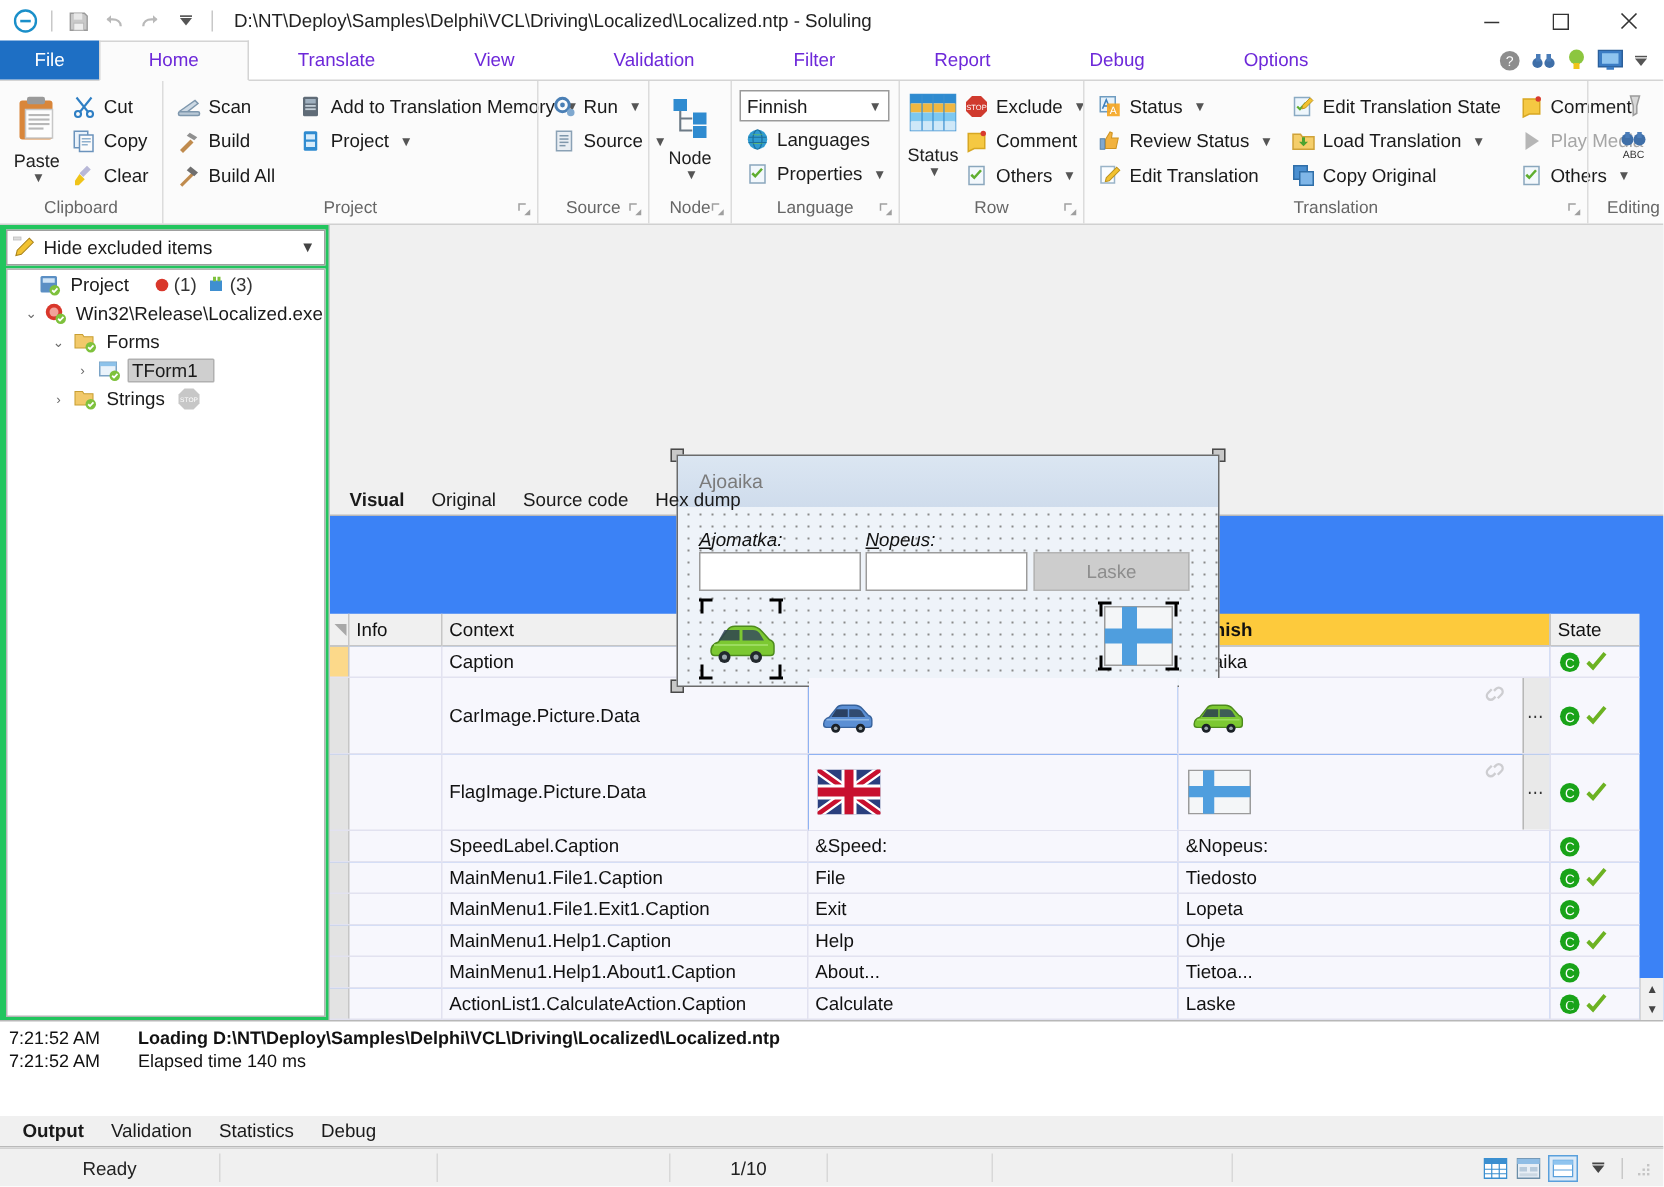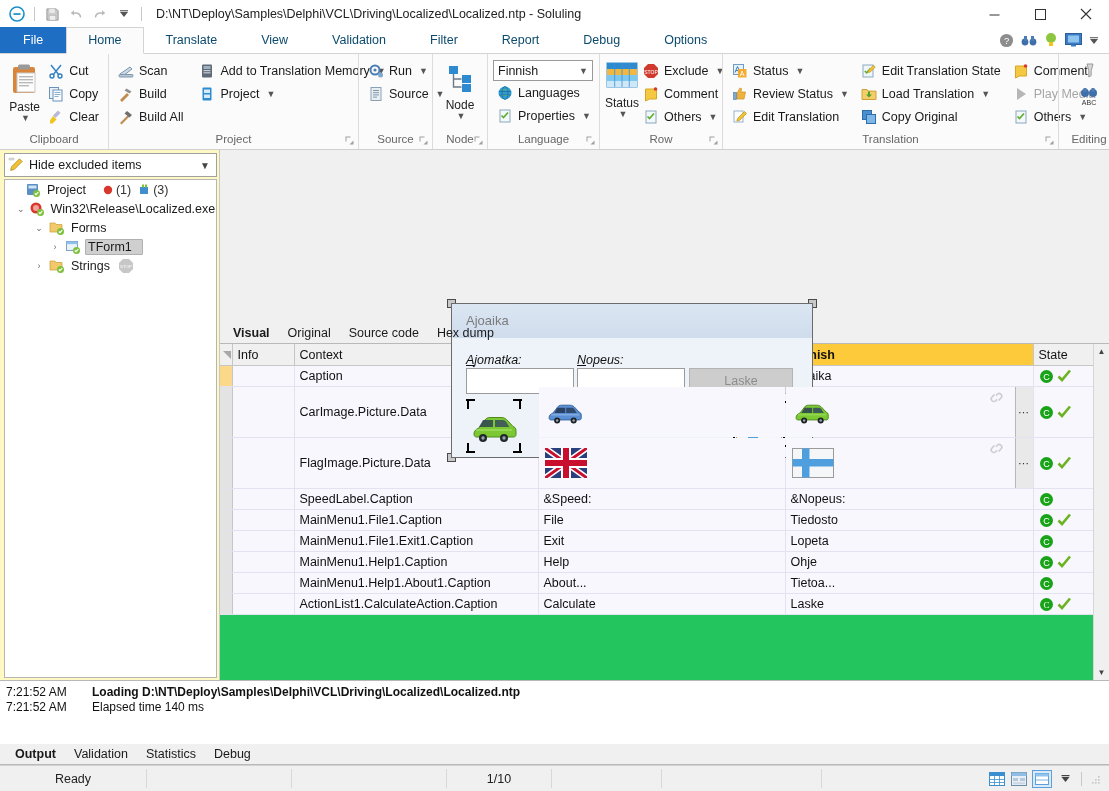--- a/index.html
+++ b/index.html
@@ -15,21 +15,21 @@
   .titlebar{height:28px;background:#ffffff;display:flex;align-items:center;border-bottom:0 none;flex:none;}
   .qat{display:flex;align-items:center;gap:2px;padding-left:6px;}
   .qat .sep{width:1px;height:14px;background:#c8c8c8;margin:0 4px;}
   .qat-btn{width:22px;height:22px;display:flex;align-items:center;justify-content:center;border-radius:2px;}
   .title-text{margin-left:10px;font-size:12.5px;color:#222;white-space:nowrap;}
   .wincontrols{margin-left:auto;display:flex;height:28px;}
   .wc{width:46px;height:28px;display:flex;align-items:center;justify-content:center;color:#333;}
 
   
   .ribbon-tabs{height:25px;display:flex;align-items:flex-end;background:#fff;border-bottom:1px solid #d4d4d4;position:relative;flex:none;}
-  .rtab{height:25px;line-height:25px;padding:0 21px;font-size:12.5px;color:#0c4a6e;border:1px solid transparent;border-bottom:none;}
+  .rtab{height:25px;line-height:25px;padding:0 32px;font-size:12.5px;color:#6d28d9;border:1px solid transparent;border-bottom:none;}
   .rtab.file{background:#1e6fc4;color:#fff;padding:0 22px;}
   .rtab.active{background:#fbfbfb;border-color:#d4d4d4;border-bottom:1px solid #fbfbfb;margin-bottom:-1px;}
   .ribbon-right{margin-left:auto;display:flex;align-items:center;gap:7px;padding:0 10px 2px 0;}
 
   
   .ribbon{height:95px;background:#fbfbfb;border-bottom:1px solid #d0d0d0;display:flex;flex:none;position:relative;}
   .rgroup{display:flex;flex-direction:column;position:relative;padding:3px 0 0 0;}
   .rgroup + .rgroup{border-left:1px solid #dcdcdc;}
   .rgroup .gbody{flex:1;display:flex;align-items:flex-start;padding:3px 5px 0 5px;}
   .glabel{height:17px;line-height:15px;text-align:center;font-size:11.5px;color:#666;position:relative;}
@@ -40,21 +40,21 @@
   .smbtn{display:flex;align-items:center;gap:5px;height:22px;padding:0 4px;border-radius:2px;white-space:nowrap;font-size:12.5px;color:#1a1a1a;}
   .smbtn.disabled{color:#a6a6a6;}
   .ico{width:16px;height:16px;flex:none;display:inline-block;position:relative;}
   .caret{font-size:9px;color:#555;margin-left:2px;line-height:1;}
   .combo{width:100px;height:21px;border:1px solid #9a9a9a;background:#fff;display:flex;align-items:center;padding:0 4px;font-size:12.5px;box-sizing:border-box;}
   .combo .cv{flex:1;}
   .combo .ca{font-size:9px;color:#555;}
 
   
   .main{flex:1;display:flex;min-height:0;background:#f0f0f0;}
-  .leftpane{width:219px;flex:none;display:flex;flex-direction:column;background:#fef9c3;border-right:1px solid #c8c8c8;}
+  .leftpane{width:219px;flex:none;display:flex;flex-direction:column;background:#22c55e;border-right:1px solid #c8c8c8;}
   .filterbar{height:22px;margin:3px 2px 2px 4px;border:1px solid #a0a0a0;background:#fff;display:flex;align-items:center;gap:5px;padding:0 3px;font-size:12.5px;}
   .filterbar .fb-caret{margin-left:auto;font-size:10px;color:#444;padding-right:3px;}
   .tree{flex:1;border:1px solid #b5b5b5;margin:0 2px 2px 4px;background:#fff;overflow:hidden;font-size:12.5px;position:relative;}
   .tnode{display:flex;align-items:center;height:19px;gap:4px;white-space:nowrap;}
   .texp{width:12px;text-align:center;color:#6a6a6a;font-size:9px;}
   .tnode .tlabel{padding:0 2px;}
   .tnode .tlabel.sel{background:#cfcfcf;border:1px solid #b0b0b0;padding:0 10px 0 2px;border-radius:1px;}
   .badge{display:inline-flex;align-items:center;gap:2px;margin-left:10px;color:#333;}
 
   .rightpane{flex:1;display:flex;flex-direction:column;min-width:0;background:#f0f0f0;}
@@ -72,21 +72,21 @@
   .dimg{position:absolute;}
   .selmark{position:absolute;width:9px;height:2px;background:#000;}
   .selmarkv{position:absolute;width:2px;height:9px;background:#000;}
 
   
   .ptabs{height:20px;flex:none;display:flex;align-items:flex-end;padding-left:3px;background:#f0f0f0;border-bottom:1px solid #b9b9b9;}
   .ptab{height:19px;line-height:18px;padding:0 8px 0 10px;font-size:12.5px;color:#1a1a1a;position:relative;}
   .ptab.active{font-weight:bold;}
 
   
-  .gridwrap{flex:1;display:flex;min-height:0;border-top:0;background:#22c55e;}
+  .gridwrap{flex:1;display:flex;min-height:0;border-top:0;background:#3b82f6;align-items:flex-end;}
   .grid{flex:1;display:flex;flex-direction:column;min-width:0;overflow:hidden;border-right:0;}
   table.g{border-collapse:collapse;width:100%;table-layout:fixed;font-size:12.5px;}
   table.g th{background:#f0f0f0;border:1px solid #c6c6c6;border-top:none;border-left:none;font-weight:normal;text-align:left;
     height:21px;padding:0 5px;color:#111;font-size:12.5px;}
   table.g th.finnish{background:#fdca3c;font-weight:bold;}
   table.g th.rowhdr{width:12px;padding:0;}
   table.g td{border:1px solid #e2e2f0;border-top:none;border-left:none;padding:0 5px;vertical-align:middle;color:#111;background:#f7f7fd;height:20px;}
   table.g td.rowhdr{background:#e3e3e3;border-right:1px solid #c6c6c6;padding:0;width:12px;}
   table.g td.rowhdr.cur{background:#fcd98a;}
   table.g td.info{background:#f7f7fd;}

